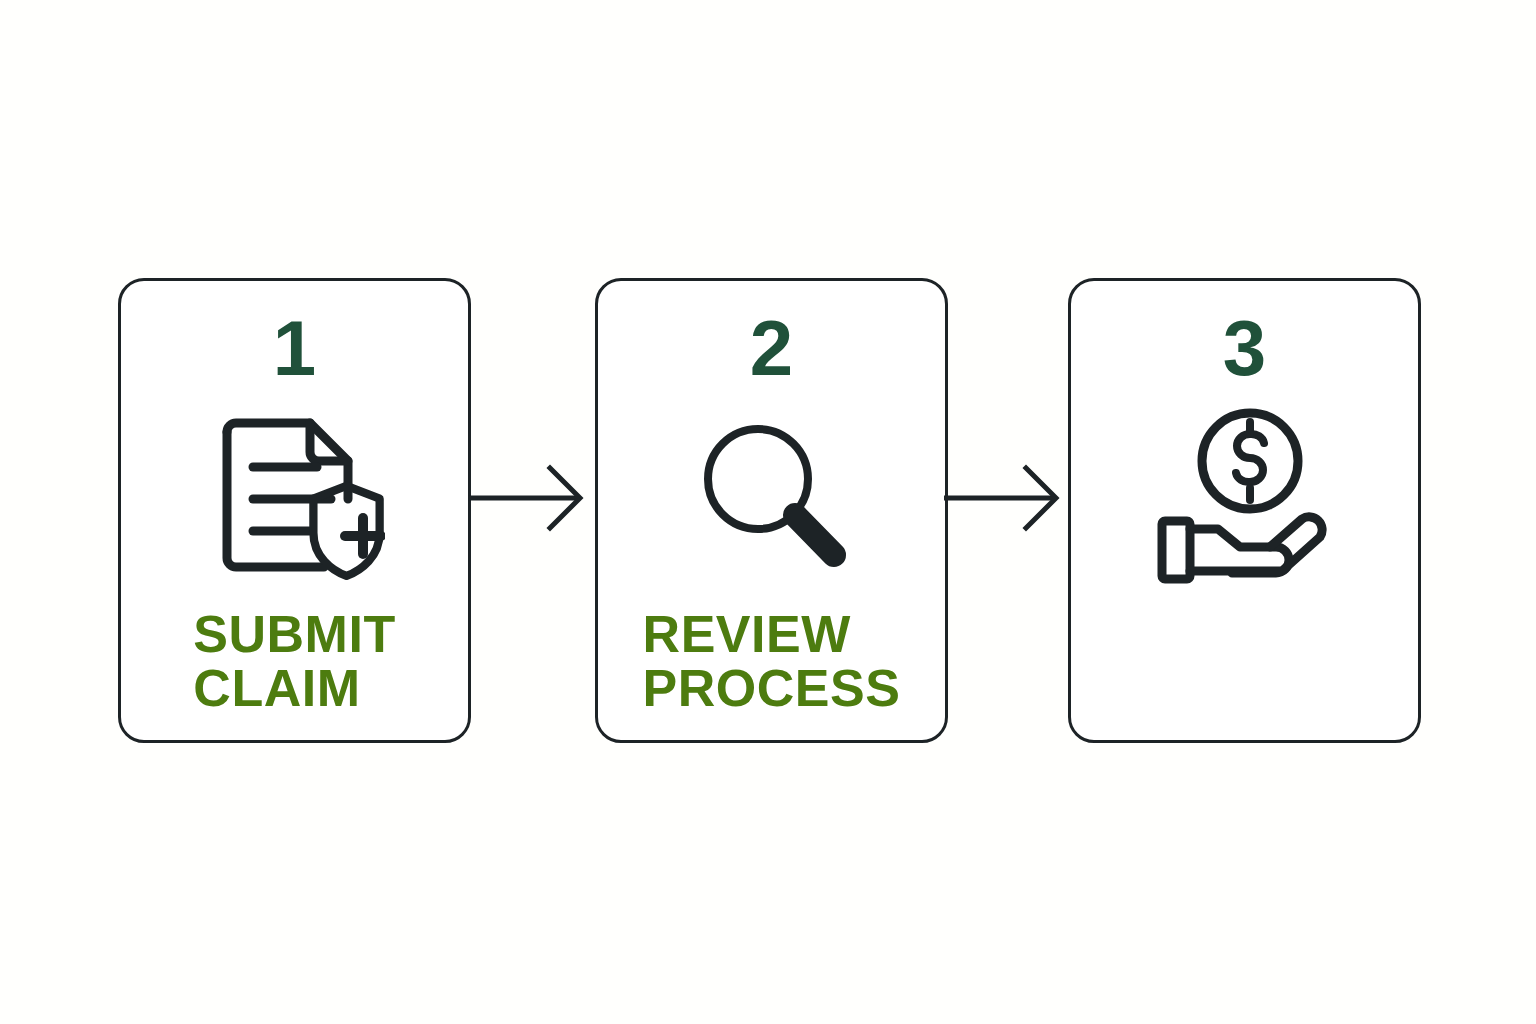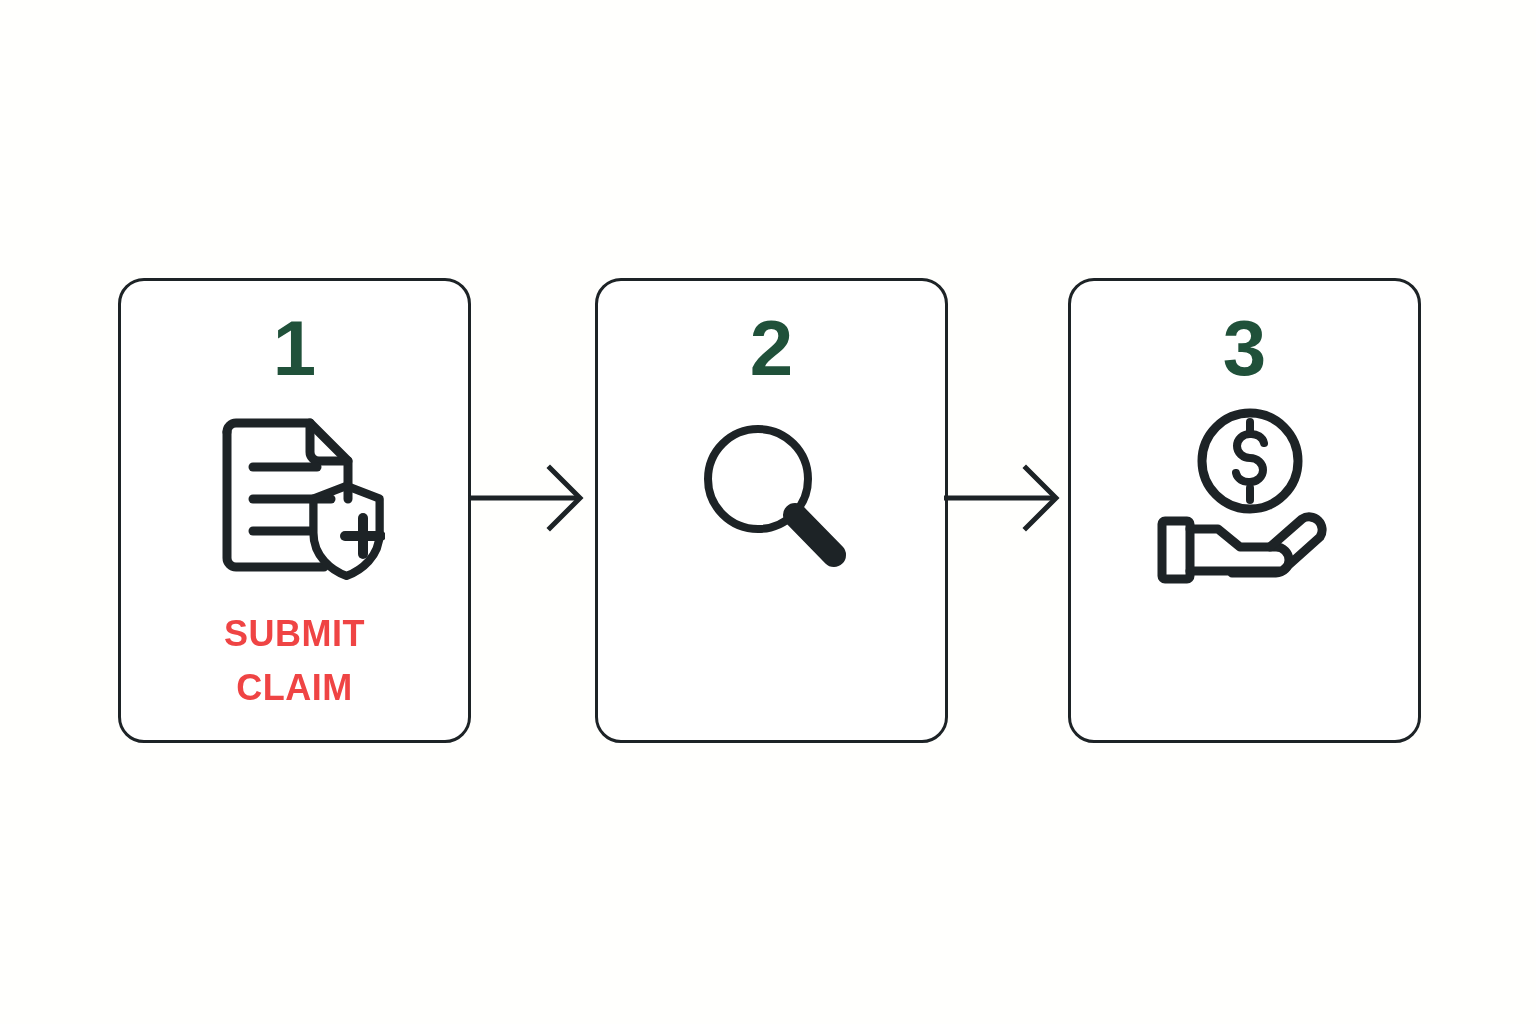--- a/index.html
+++ b/index.html
@@ -51,25 +51,24 @@
   .step-icon {
     margin-top: 18px;
     height: 180px;
     display: flex;
     align-items: center;
     justify-content: center;
   }
 
   .step-label {
     margin-top: 22px;
-    font-size: 36px;
+    font-size: 52px;
     font-weight: bold;
     line-height: 54px;
-    color: #ef4444;
-    text-align: center;
+    color: #4d7c0f;
     letter-spacing: 0.5px;
     text-transform: uppercase;
     white-space: pre-line;
   }
 
   .connector {
     position: absolute;
     top: 460px;
     width: 120px;
     height: 76px;
@@ -111,20 +110,22 @@
   </div>
 
   <div class="step-card card-2">
     <div class="step-number">2</div>
     <div class="step-icon">
       <svg width="180" height="180" viewBox="0 0 180 180" fill="none" stroke="#1d2326" stroke-linecap="round" stroke-linejoin="round">
         <circle cx="76" cy="74" r="50" stroke-width="8"></circle>
         <line x1="113" y1="110" x2="152" y2="150" stroke-width="24"></line>
       </svg>
     </div>
+    <div class="step-label">REVIEW
+PROCESS</div>
   </div>
 
   <div class="connector connector-2">
     <svg width="120" height="76" viewBox="0 0 120 76" fill="none" stroke="#1d2326" stroke-width="5" stroke-linecap="square" stroke-linejoin="miter">
       <line x1="0" y1="38" x2="108" y2="38"></line>
       <polyline points="82,8 112,38 82,68"></polyline>
     </svg>
   </div>
 
   <div class="step-card card-3">

